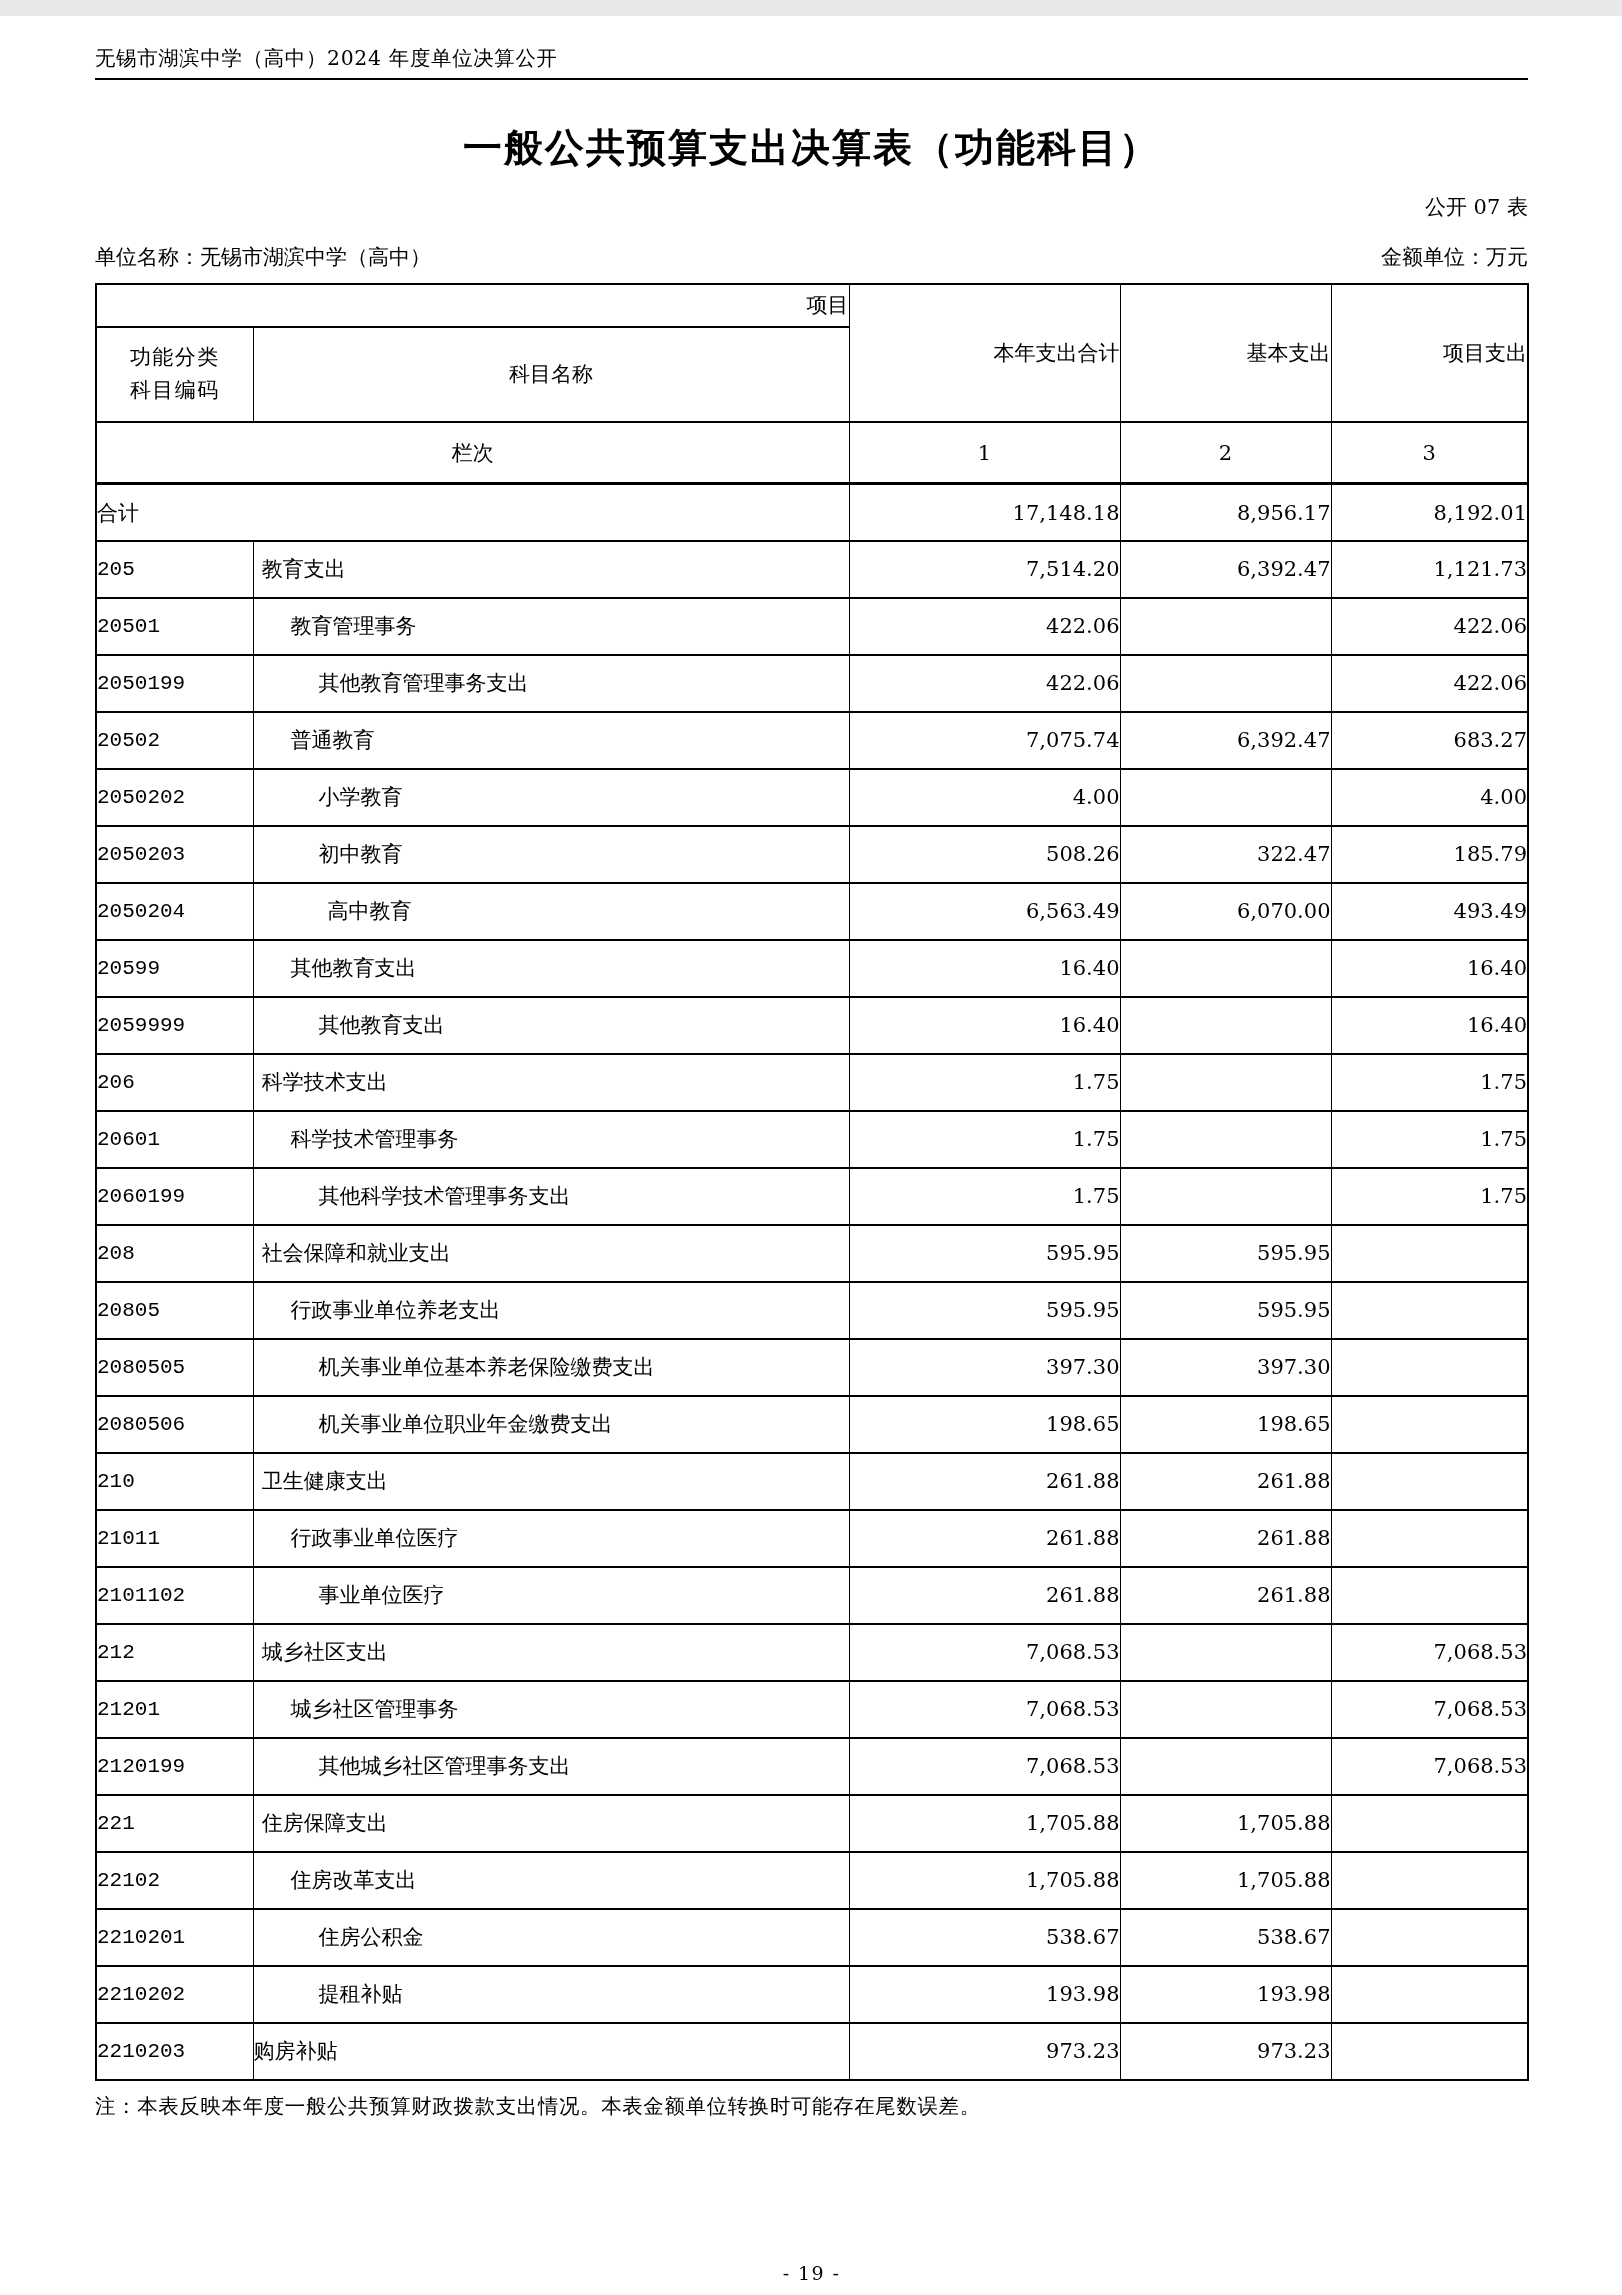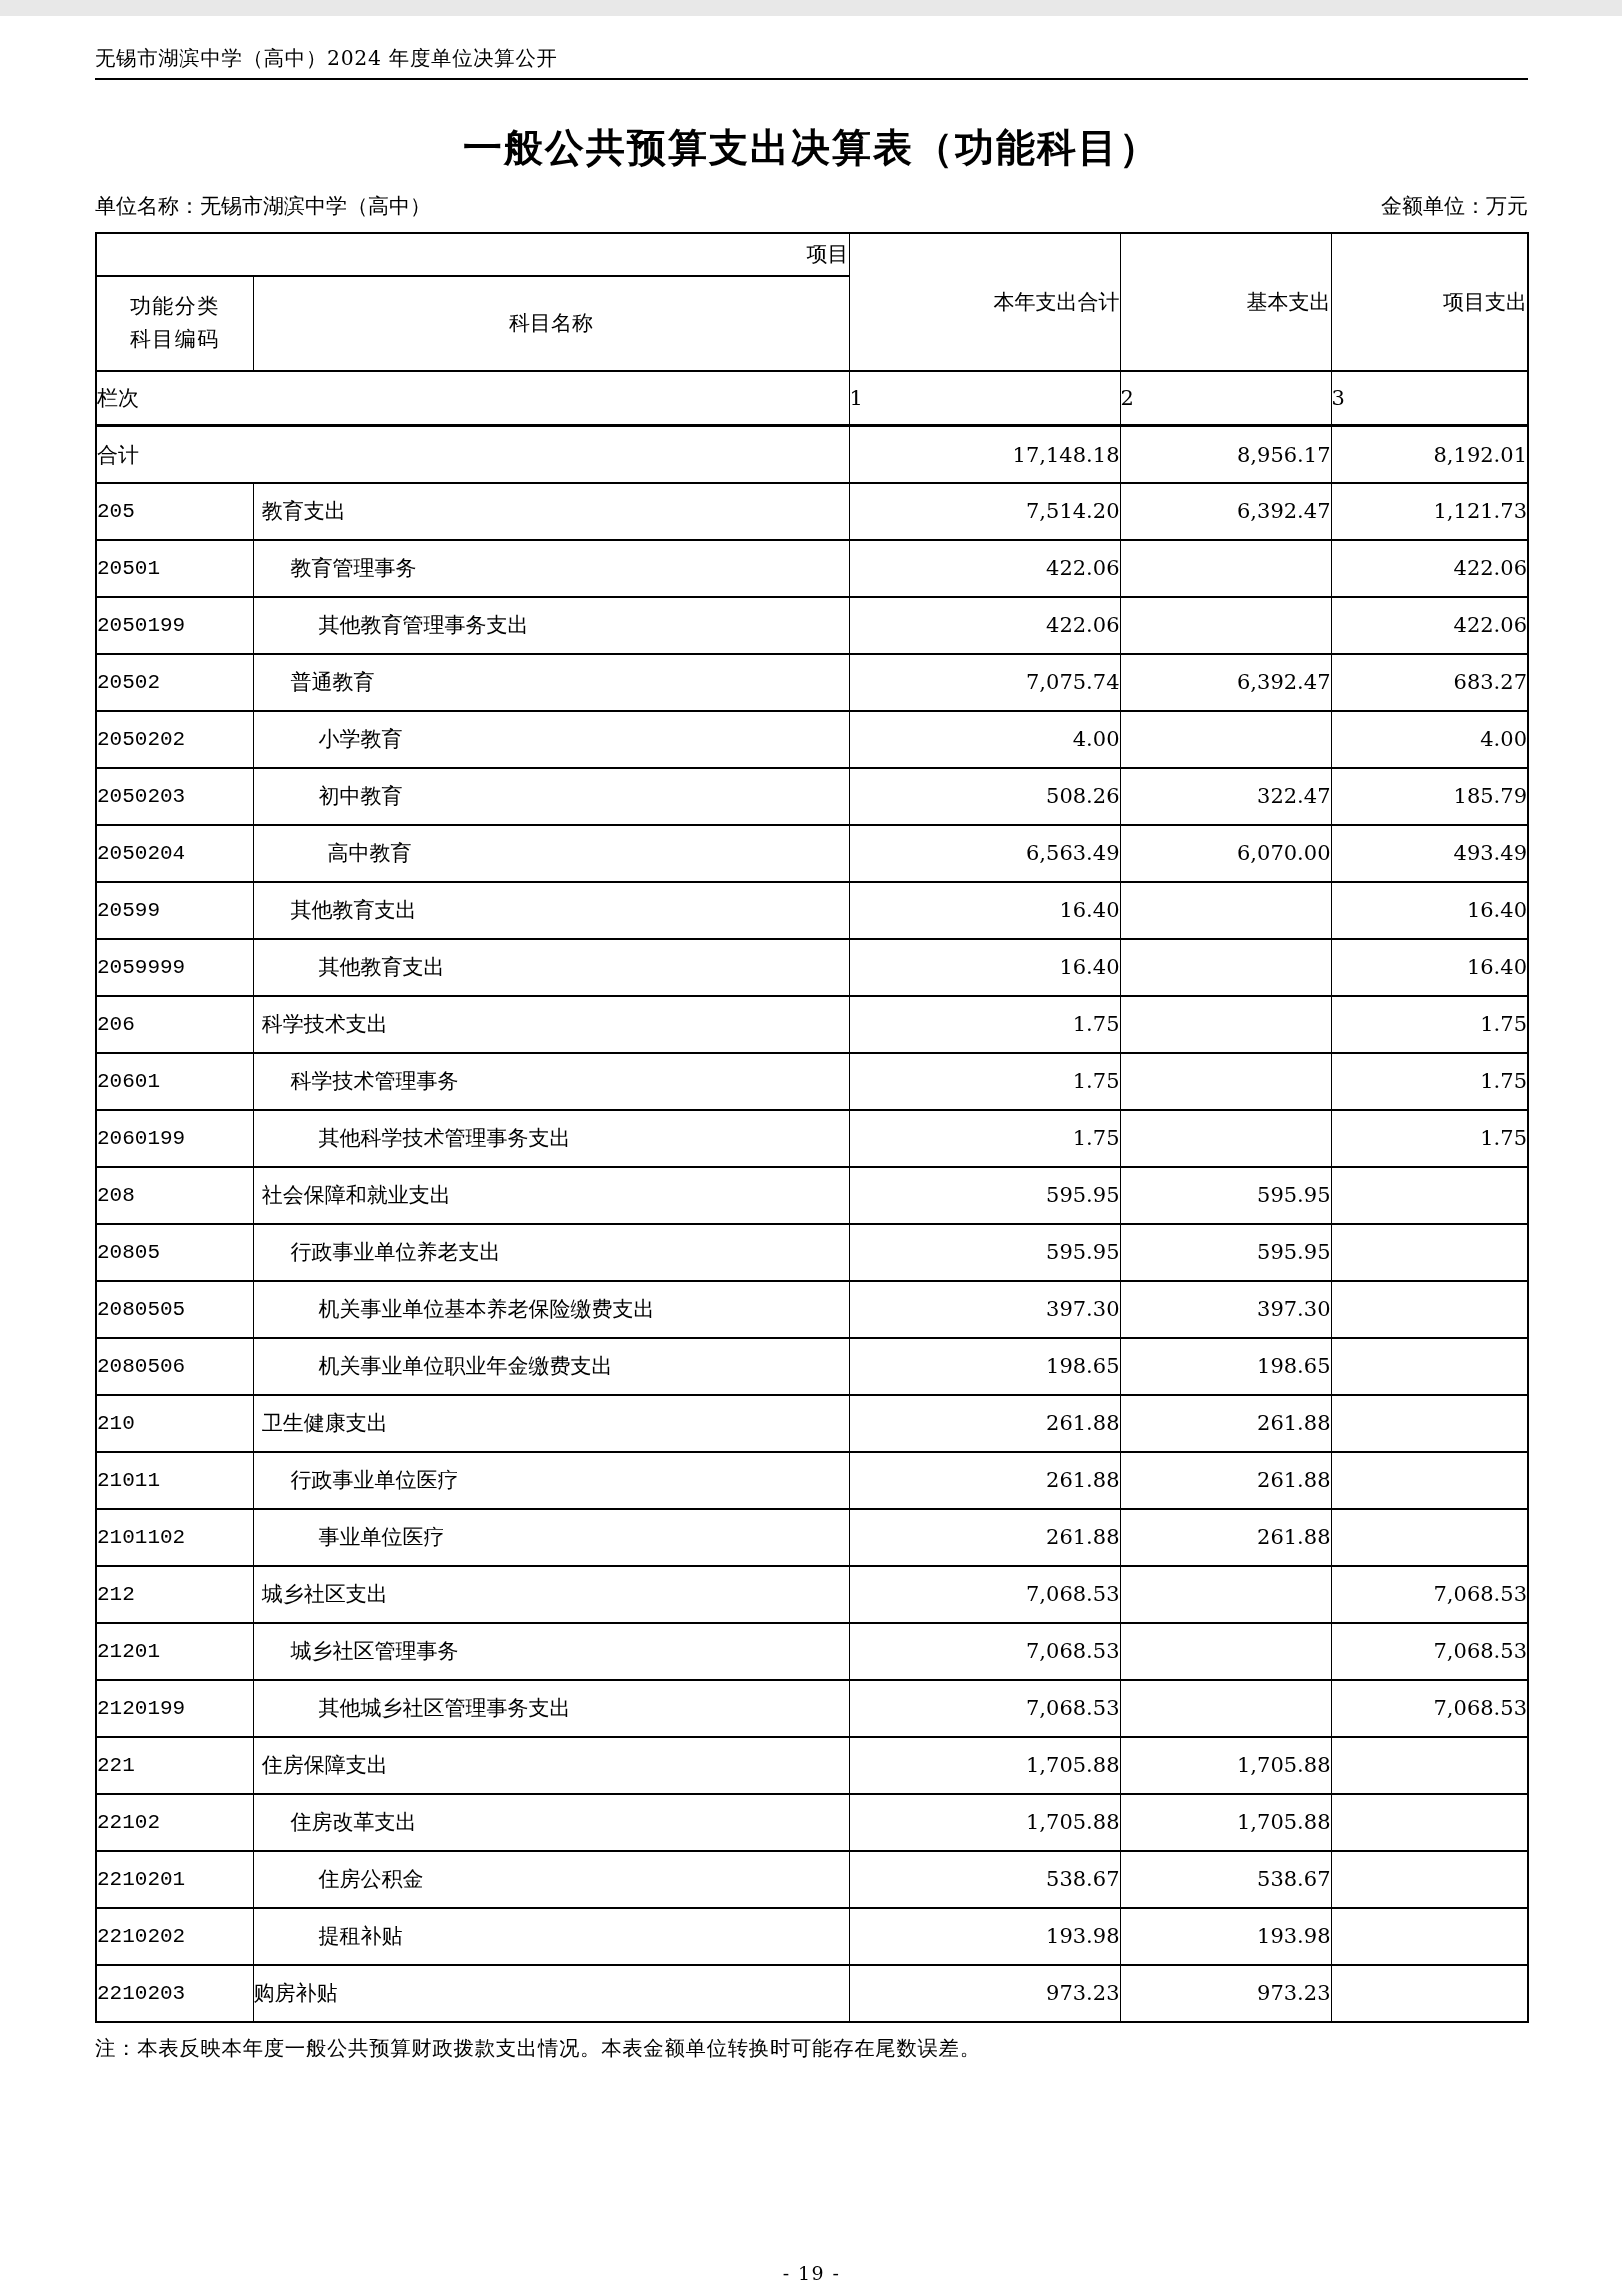--- a/index.html
+++ b/index.html
@@ -58,21 +58,21 @@
     font-size:21px;
     font-weight:400;
     vertical-align:middle;
     box-sizing:border-box;
     overflow:hidden;
     padding:0;
   }
   tr.hdr-project th{height:43px;text-align:right;}
   tr.hdr-sub th{height:95px;text-align:center;}
   th.code-head{white-space:pre-line;line-height:1.6;letter-spacing:1.4px;}
-  tr.hdr-lanci td{height:55px;text-align:left;border-bottom-width:3.4px;}
+  tr.hdr-lanci td{height:62px;text-align:center;border-bottom-width:3.4px;}
   tbody td{height:57px;}
   td.cell-code{text-align:left;padding-left:5.5px;font-family:Liberation Mono, monospace;}
   td.cell-name{text-align:left;}
   td.cell-val{text-align:right;padding-right:9.5px;font-size:22px;}
   td.total-label{text-align:left;}
   .note{
     margin-top:11px;
     font-size:20.4px;
     letter-spacing:0.7px;
   }
@@ -88,20 +88,21 @@
 </head>
 <body>
 
 <div class="page">
 
   <div class="doc-header-text">无锡市湖滨中学（高中）2024 年度单位决算公开</div>
   <div class="header-rule"></div>
 
   <h1 class="title">一般公共预算支出决算表（功能科目）</h1>
 
+  <div class="table-no">公开 07 表</div>
 
   <div class="meta-row">
     <span>单位名称：无锡市湖滨中学（高中）</span>
     <span>金额单位：万元</span>
   </div>
 
   <table class="fin">
     <colgroup>
       <col style="width:157px">
       <col style="width:596px">

